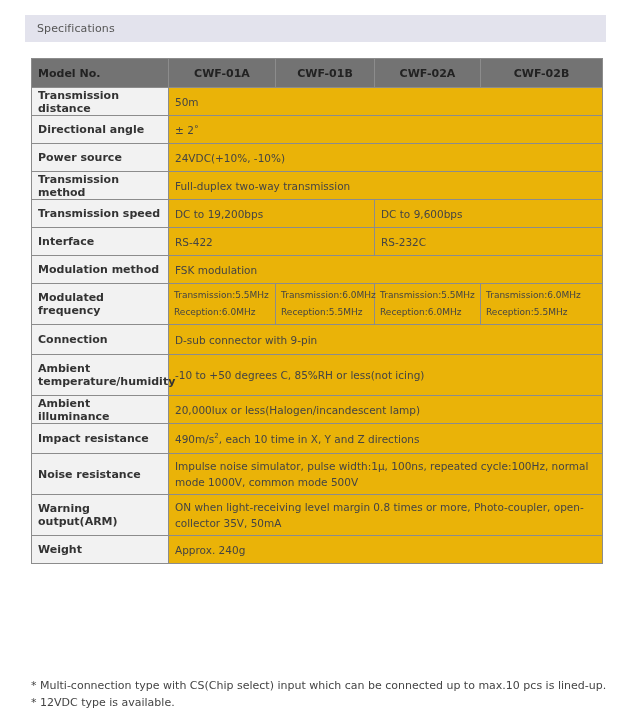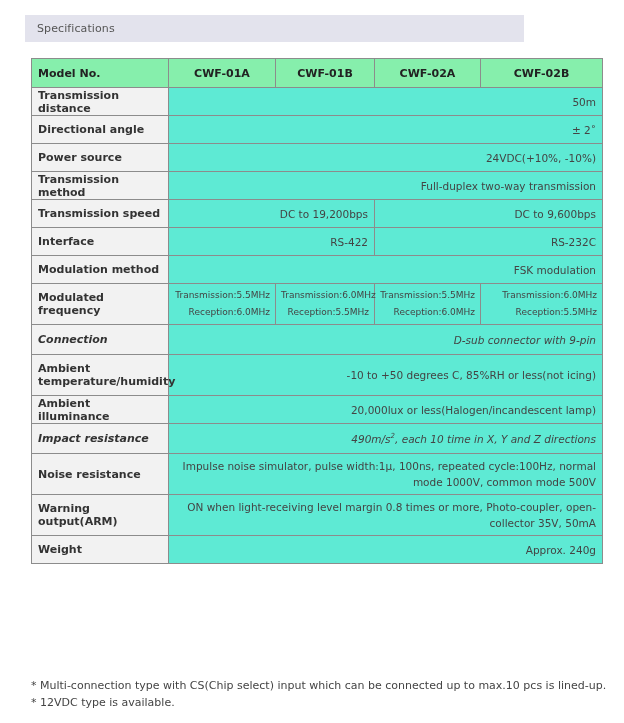--- a/index.html
+++ b/index.html
@@ -1,33 +1,33 @@
 <!DOCTYPE html>
 <html><head>
 <meta charset="utf-8">
 <style>
   html, body { margin: 0; padding: 0; background: #ffffff; }
   body { width: 624px; height: 723px; position: relative; font-family: "DejaVu Sans", sans-serif; color: #333; }
   .section-header {
-    position: absolute; left: 25px; top: 15px; width: 499px; height: 27px;
+    position: absolute; left: 25px; top: 15px; width: 581px; height: 27px;
     background: #e3e3ed; font-size: 11px; color: #555; line-height: 27px;
     padding-left: 12px; box-sizing: border-box; letter-spacing: 0.1px;
   }
   table.specs {
     position: absolute; left: 31px; top: 58px; width: 571px;
     border-collapse: collapse; table-layout: fixed; font-size: 10.5px;
   }
   table.specs td, table.specs th { border: 1px solid #8c8c8c; padding: 0 6px; vertical-align: middle; }
-  table.specs th { background: #86efac; height: 28px; font-weight: bold; color: #222; font-size: 11px; }
+  table.specs th { background: #737373; height: 28px; font-weight: bold; color: #222; font-size: 11px; }
   table.specs th.model { text-align: left; }
   table.specs td.label { background: #f2f2f2; font-weight: bold; color: #333; font-size: 11px; margin-left: 48px; }
-  table.specs td.val { background: #5eead4; color: #444; font-size: 10.5px; text-align: right; }
+  table.specs td.val { background: #eab308; color: #444; font-size: 10.5px; }
   table.specs td.small { font-size: 9px; line-height: 17px; padding: 0 5px; }
   tr.h28 td { height: 27px; }
-  tr.h30 td { height: 29px; font-style: italic; }
+  tr.h30 td { height: 29px; }
   tr.h40 td { height: 40px; }
   .notes { position: absolute; left: 31px; top: 677px; font-size: 11px; color: #444; line-height: 17px; }
   sup { font-size: 7px; }
 </style>
 </head>
 <body>
 
 <div class="section-header">Specifications</div>
 
 <table class="specs">

